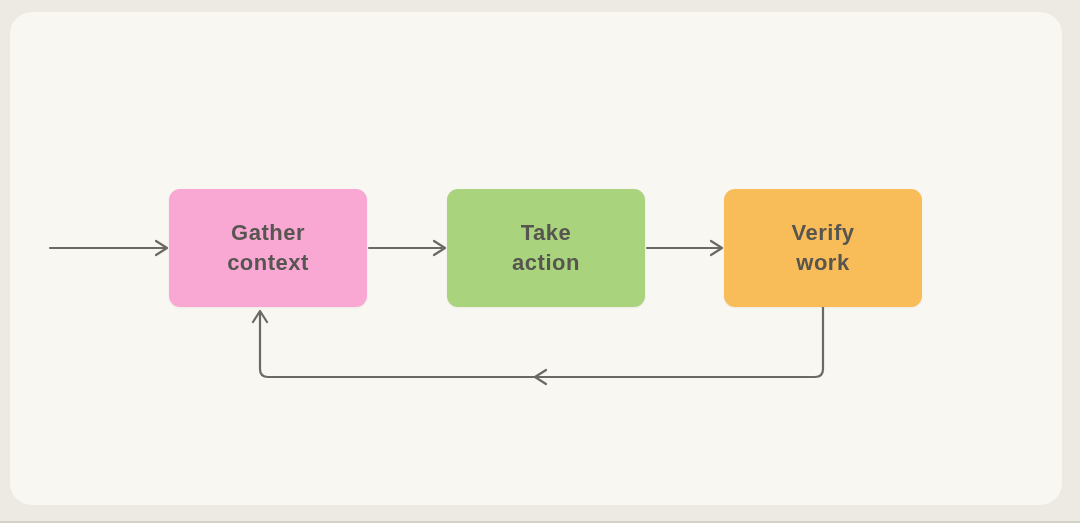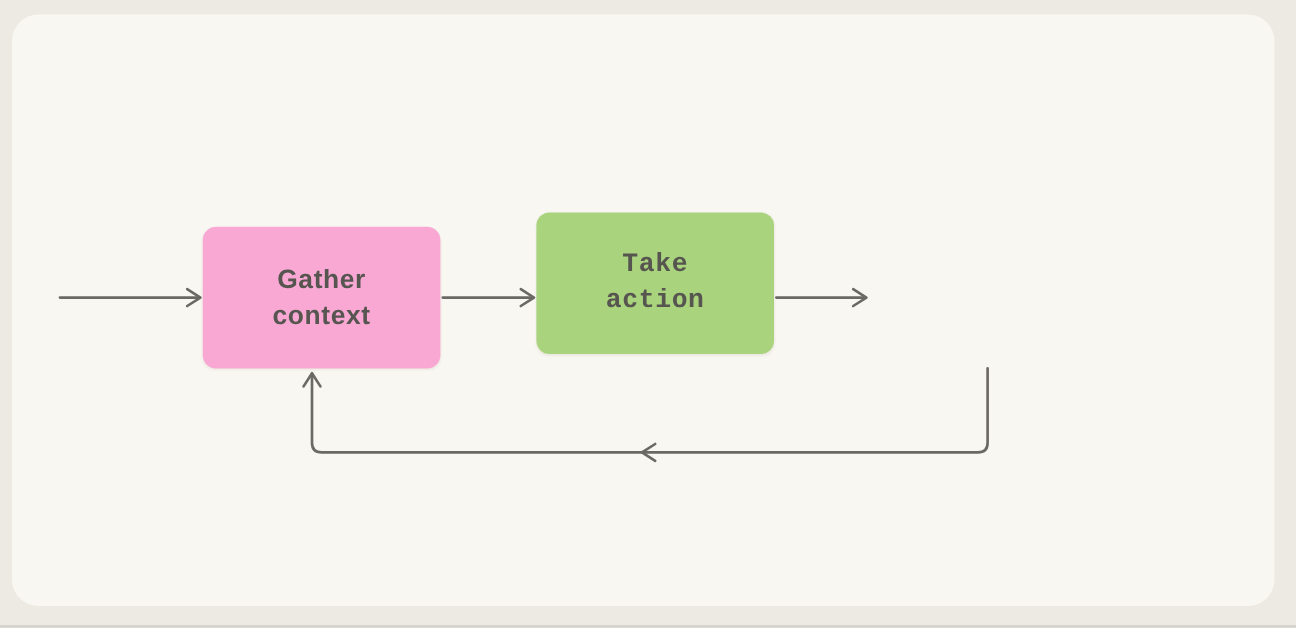--- a/index.html
+++ b/index.html
@@ -48,21 +48,21 @@
   }
   .node-label {
     font-size: 22px;
     font-weight: bold;
     line-height: 30px;
     letter-spacing: 0.5px;
     text-align: center;
     white-space: pre-line;
   }
   .node-gather { left: 169px; top: 189px; }
-  .node-take   { left: 447px; top: 177px; font-family: Liberation Mono, monospace; }
+  .node-take   { left: 447px; top: 189px; }
   .node-verify { left: 724px; top: 189px; }
   .bottom-edge {
     position: absolute;
     left: 0;
     bottom: 0;
     width: 1080px;
     height: 2px;
     background: #d3d0c9;
   }
 </style>
@@ -94,15 +94,19 @@
   <div class="node node-gather" style="background-color: #f9a8d4;">
     <span class="node-label" style="color: rgb(87, 85, 79);">Gather
 context</span>
   </div>
 
   <div class="node node-take" style="background-color: rgb(169, 211, 125);">
     <span class="node-label" style="color: rgb(87, 85, 79);">Take
 action</span>
   </div>
 
+  <div class="node node-verify" style="background-color: rgb(248, 189, 89);">
+    <span class="node-label" style="color: rgb(87, 85, 79);">Verify
+work</span>
+  </div>
 
   <div class="bottom-edge"></div>
 </div>
 
 </body></html>

